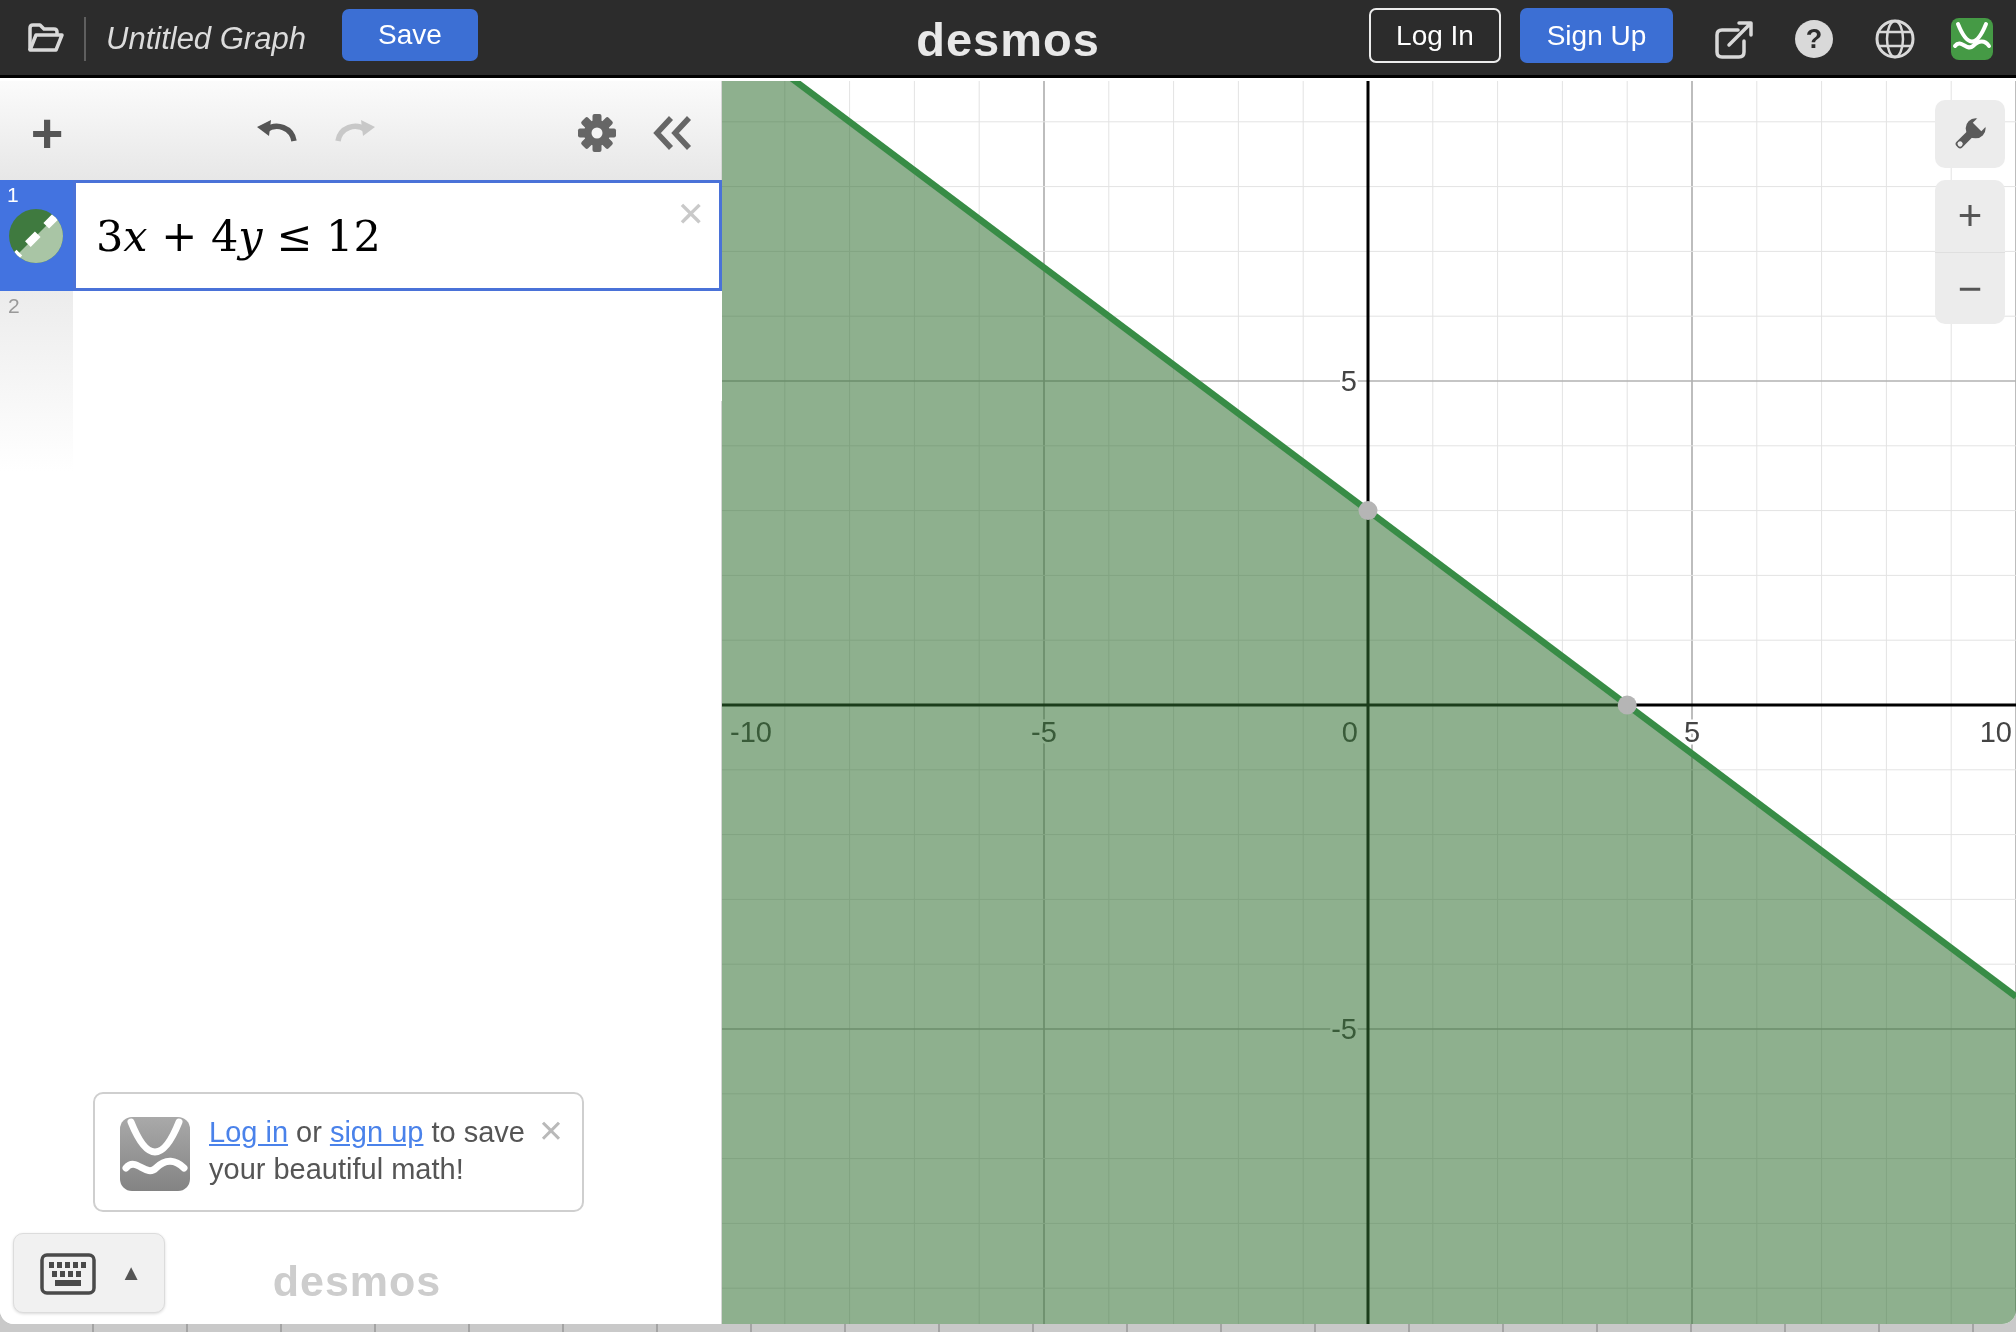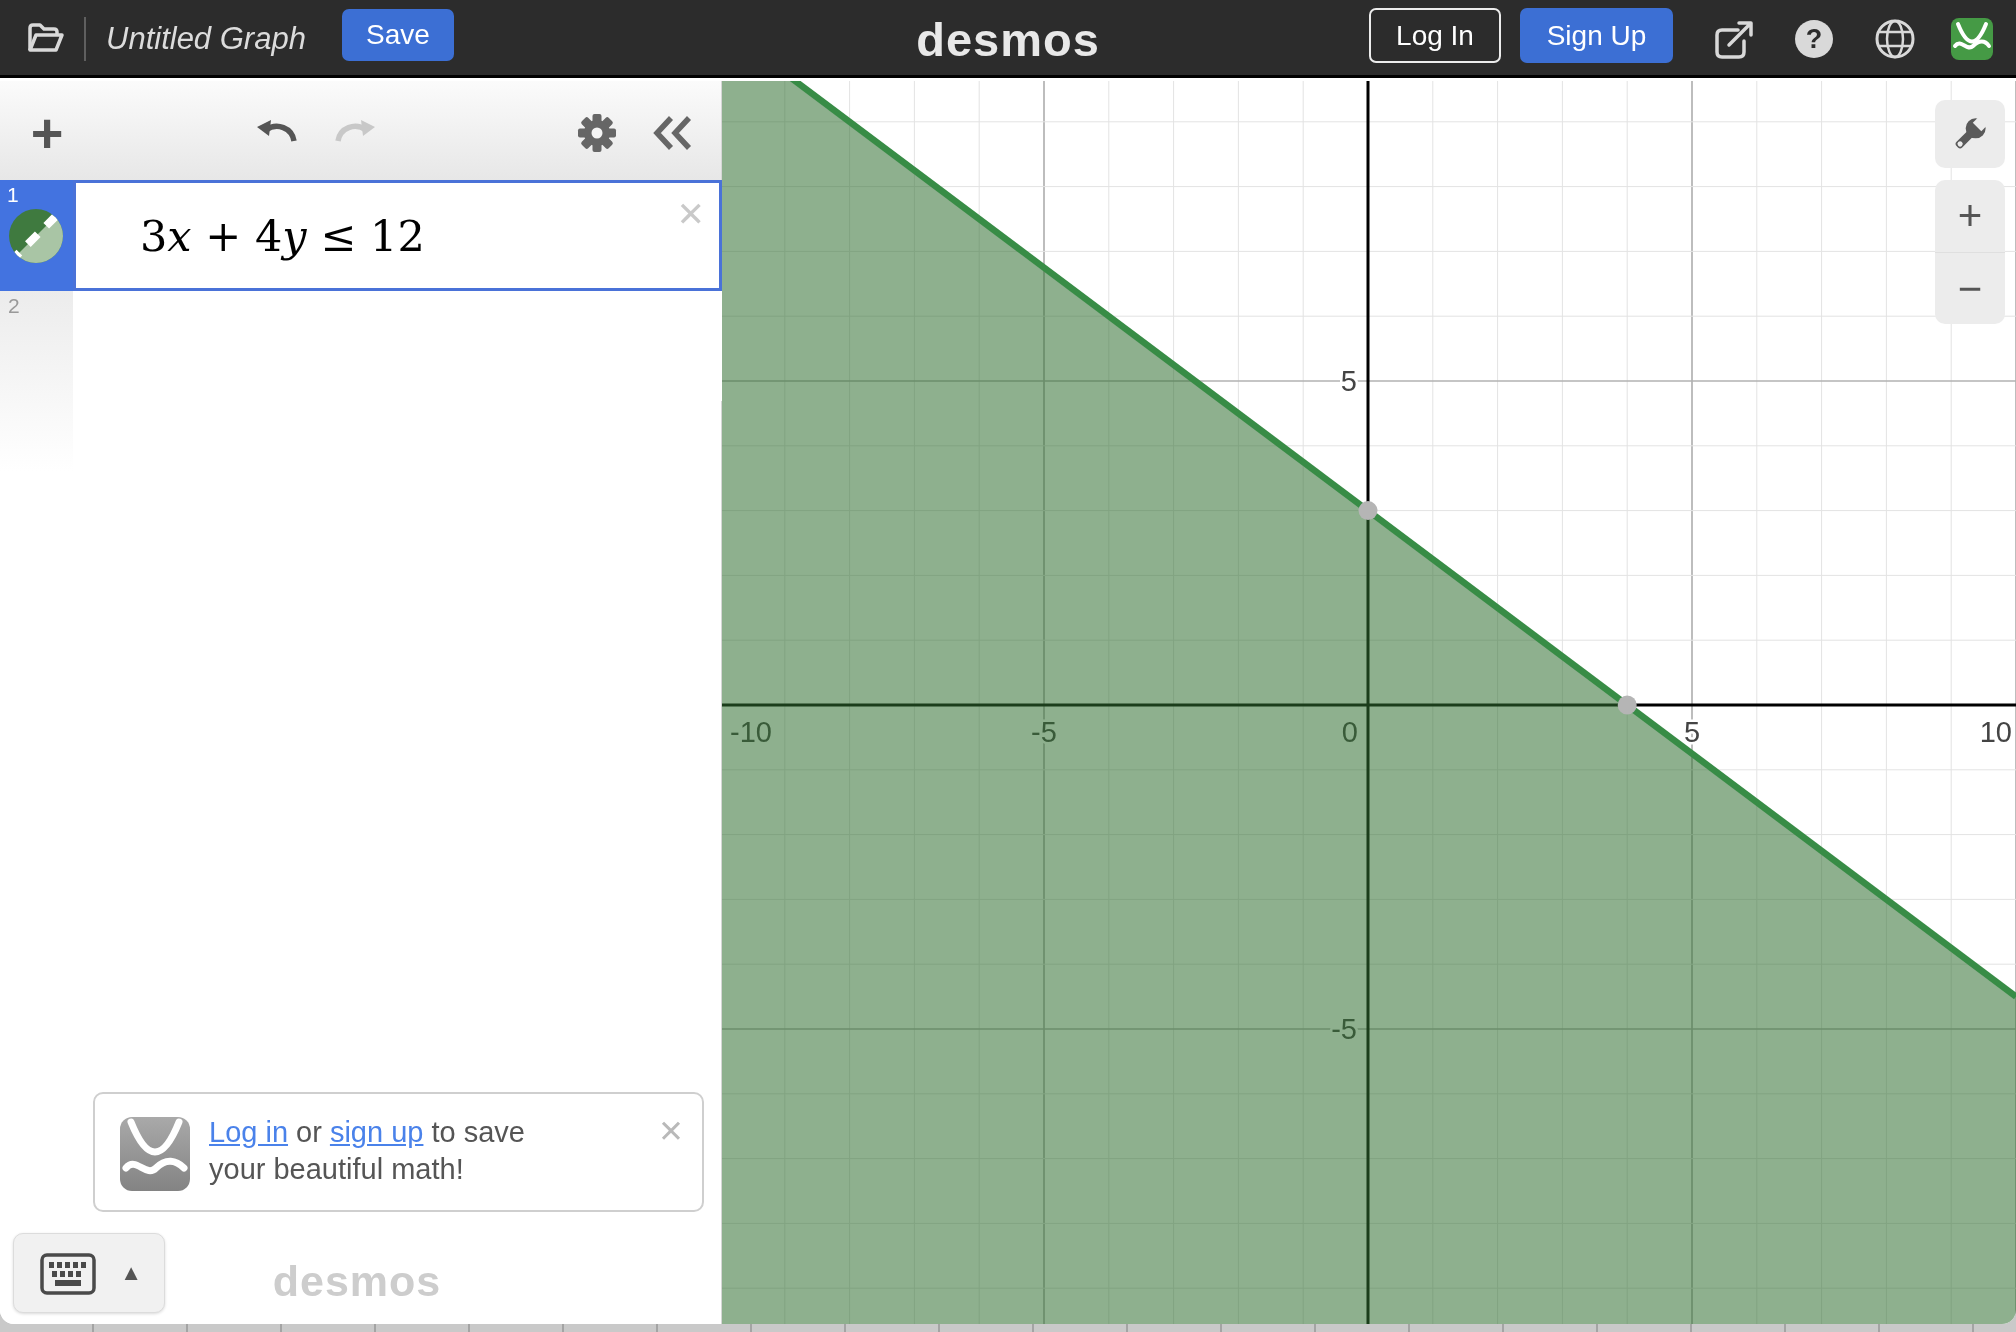--- a/index.html
+++ b/index.html
@@ -6,21 +6,21 @@
   *{box-sizing:border-box;}
   #bottom-strip{position:absolute;left:0;top:1316px;width:2016px;height:16px;
     background:repeating-linear-gradient(90deg,#c9c9c9 0 92px,#a4a4a4 92px 94px);z-index:0;}
   #app{position:absolute;left:0;top:0;width:2016px;height:1324px;background:#fff;border-radius:0 0 14px 14px;overflow:hidden;z-index:1;}
   
   #topbar{position:absolute;left:0;top:0;width:2016px;height:78px;background:#2c2c2c;border-bottom:3px solid #000;}
   .tb-btn{position:absolute;display:flex;align-items:center;justify-content:center;cursor:pointer;}
   #folder-btn{left:18px;top:13px;width:56px;height:52px;}
   #tb-divider{position:absolute;left:84px;top:17px;width:2px;height:44px;background:#5f5f5f;}
   #graph-title{position:absolute;left:106px;top:21px;font-size:31px;color:#dcdcdc;font-style:italic;}
-  #save-btn{left:342px;top:9px;width:112px;height:52px;background:#3c6fd4;border-radius:7px;color:#fff;font-size:28px;}
+  #save-btn{left:342px;top:9px;width:136px;height:52px;background:#3c6fd4;border-radius:7px;color:#fff;font-size:28px;}
   #logo{position:absolute;left:858px;top:12px;width:300px;text-align:center;font-size:47px;font-weight:bold;letter-spacing:1px;color:#e8e8e8;}
   #login-btn{left:1369px;top:8px;width:132px;height:55px;border:2px solid #ececec;border-radius:7px;color:#fff;font-size:28px;}
   #signup-btn{left:1520px;top:8px;width:153px;height:55px;background:#3c6fd4;border-radius:7px;color:#fff;font-size:28px;}
   #share-btn{left:1706px;top:14px;width:52px;height:50px;}
   #help-btn{left:1790px;top:16px;width:48px;height:46px;}
   #globe-btn{left:1871px;top:16px;width:48px;height:46px;}
   #app-icon-btn{left:1948px;top:16px;width:48px;height:46px;}
   
   #panel{position:absolute;left:0;top:81px;width:722px;height:1243px;background:#fff;border-right:1px solid #d6d6d6;}
   #expr-toolbar{position:absolute;left:0;top:0;width:100%;height:99px;background:linear-gradient(#fbfbfb,#e7e7e7);}
@@ -30,27 +30,27 @@
   #redo-btn{left:330px;top:32px;width:48px;height:40px;}
   #settings-btn{left:574px;top:29px;width:46px;height:46px;}
   #collapse-btn{left:650px;top:31px;width:46px;height:42px;}
   #row1{position:absolute;left:0;top:99px;width:722px;height:111px;}
   #row1-gutter{position:absolute;left:0;top:0;width:73px;height:111px;background:#4373e0;cursor:pointer;}
   #row1-num{position:absolute;left:7px;top:3px;color:#fff;font-size:21px;}
   #row1-icon{position:absolute;left:9px;top:29px;width:54px;height:54px;cursor:pointer;}
   #row1-content{position:absolute;left:73px;top:0;right:0;bottom:0;background:#fff;border:3px solid #4a72d8;display:flex;align-items:center;white-space:pre;cursor:text;}
   .eq{font-family:"DejaVu Serif",serif;font-size:43px;color:#000;}
   .eq-var{font-style:italic;}
-  #row1-eq{margin-left:64px;}
+  #row1-eq{margin-left:20px;}
   .row-close{position:absolute;right:14px;top:14px;font-size:34px;color:#c9c9c9;cursor:pointer;line-height:1;}
   #row2{position:absolute;left:0;top:210px;width:722px;height:110px;background:#fff;cursor:text;}
   #row2-gutter{position:absolute;left:0;top:0;width:73px;height:190px;background:linear-gradient(#ececec,rgba(255,255,255,0) 95%);}
   #row2-num{position:absolute;left:8px;top:3px;color:#999;font-size:21px;}
   
-  #notice{position:absolute;left:93px;top:1011px;width:611px;height:120px;background:#fff;border:2px solid #cfcfcf;border-radius:10px;}
+  #notice{position:absolute;left:93px;top:1011px;width:491px;height:120px;background:#fff;border:2px solid #cfcfcf;border-radius:10px;}
   #notice-icon{position:absolute;left:24px;top:22px;width:72px;height:76px;}
   #notice-text{position:absolute;left:114px;top:20px;font-size:29px;line-height:37px;color:#555;}
   .notice-link{color:#4a82ea;text-decoration:underline;cursor:pointer;}
   #notice-close{position:absolute;right:18px;top:22px;font-size:31px;color:#b9b9b9;cursor:pointer;line-height:1;}
   
   #powered{position:absolute;left:157px;top:1150px;width:400px;text-align:center;font-size:24px;color:#c9c9c9;}
   #brand-foot{position:absolute;left:157px;top:1176px;width:400px;text-align:center;font-size:43px;font-weight:bold;letter-spacing:1px;color:#cdcdcd;}
   
   #kbd-btn{position:absolute;left:13px;top:1152px;width:152px;height:80px;background:#f1f1f1;border:1px solid #dcdcdc;border-radius:10px;box-shadow:0 1px 3px rgba(0,0,0,.15);cursor:pointer;}
   #kbd-icon{position:absolute;left:26px;top:19px;}

